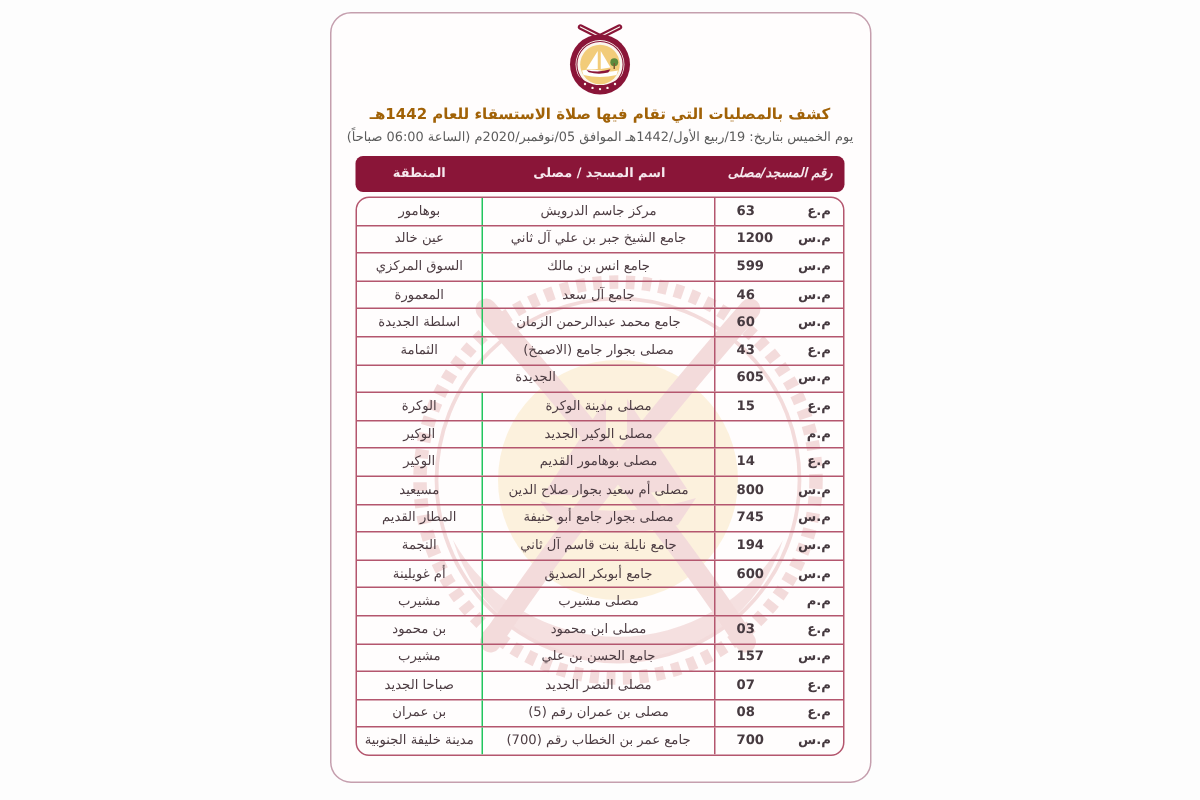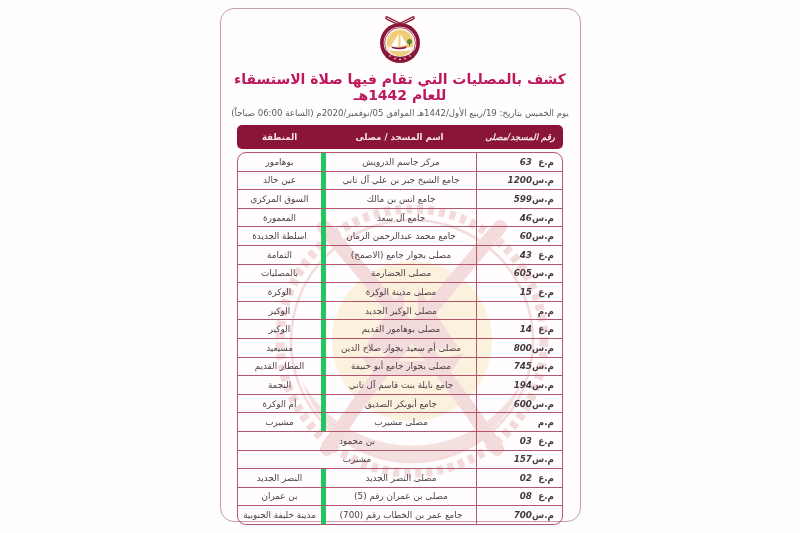--- a/index.html
+++ b/index.html
@@ -18,23 +18,23 @@
     border:1px solid #c59fae;
     border-radius:14px;
     box-sizing:border-box;
   }
   .emblem{
     width:44px;height:50px;
     margin:5px auto 0 auto;
   }
   .doc-title{
     text-align:center;
-    color:#be185d;
+    color:#a16207;
     font-weight:bold;
-    font-size:14px;
+    font-size:10px;
     margin-top:7px;
     letter-spacing:0;
   }
   .doc-subtitle{
     text-align:center;
     color:#5c5c5c;
     font-size:8.6px;
     margin-top:5px;
   }
   .table-wrap{
@@ -88,24 +88,24 @@
     color:#4d3d43;
     box-sizing:border-box;
   }
   .cnum{
     width:86px;
     border-left:1px solid #b4566e;
     font-weight:bold;
     color:#463a40;
   }
   .pref{padding-right:8px;min-width:22px;}
-  .num{flex:1;text-align:right;padding-left:14px;font-style:italic;}
+  .num{flex:1;text-align:left;padding-left:14px;}
   .cname{
     width:155px;
-    border-left:5px solid #22c55e;
+    border-left:1px solid #22c55e;
     justify-content:center;
     text-align:center;
   }
   .carea{
     flex:1;
     justify-content:center;
     text-align:center;
   }
 </style>
 </head>
@@ -224,22 +224,21 @@
             <span class="num">43</span>
           </div>
           <div class="cell cname">مصلى بجوار جامع (الاصمخ)</div>
           <div class="cell carea">الثمامة</div>
         </div>
         <div class="trow">
           <div class="cell cnum">
             <span class="pref">م.س</span>
             <span class="num">605</span>
           </div>
-          <div class="cell cname">مصلى الحضارمة</div>
-          <div class="cell carea">بالمصليات</div>
+          <div class="cell carea">الجديدة</div>
         </div>
         <div class="trow">
           <div class="cell cnum">
             <span class="pref">م.ع</span>
             <span class="num">15</span>
           </div>
           <div class="cell cname">مصلى مدينة الوكرة</div>
           <div class="cell carea">الوكرة</div>
         </div>
         <div class="trow">
@@ -281,51 +280,53 @@
           </div>
           <div class="cell cname">جامع نايلة بنت قاسم آل ثاني</div>
           <div class="cell carea">النجمة</div>
         </div>
         <div class="trow">
           <div class="cell cnum">
             <span class="pref">م.س</span>
             <span class="num">600</span>
           </div>
           <div class="cell cname">جامع أبوبكر الصديق</div>
-          <div class="cell carea">أم الوكرة</div>
+          <div class="cell carea">أم غويلينة</div>
         </div>
         <div class="trow">
           <div class="cell cnum">
             <span class="pref">م.م</span>
             <span class="num"></span>
           </div>
           <div class="cell cname">مصلى مشيرب</div>
           <div class="cell carea">مشيرب</div>
         </div>
         <div class="trow">
           <div class="cell cnum">
             <span class="pref">م.ع</span>
             <span class="num">03</span>
           </div>
+          <div class="cell cname">مصلى ابن محمود</div>
           <div class="cell carea">بن محمود</div>
         </div>
         <div class="trow">
           <div class="cell cnum">
             <span class="pref">م.س</span>
             <span class="num">157</span>
           </div>
+          <div class="cell cname">جامع الحسن بن علي</div>
           <div class="cell carea">مشيرب</div>
         </div>
         <div class="trow">
           <div class="cell cnum">
             <span class="pref">م.ع</span>
-            <span class="num">02</span>
+            <span class="num">07</span>
           </div>
           <div class="cell cname">مصلى النصر الجديد</div>
-          <div class="cell carea">النصر الجديد</div>
+          <div class="cell carea">صباحا الجديد</div>
         </div>
         <div class="trow">
           <div class="cell cnum">
             <span class="pref">م.ع</span>
             <span class="num">08</span>
           </div>
           <div class="cell cname">مصلى بن عمران رقم (5)</div>
           <div class="cell carea">بن عمران</div>
         </div>
         <div class="trow">

